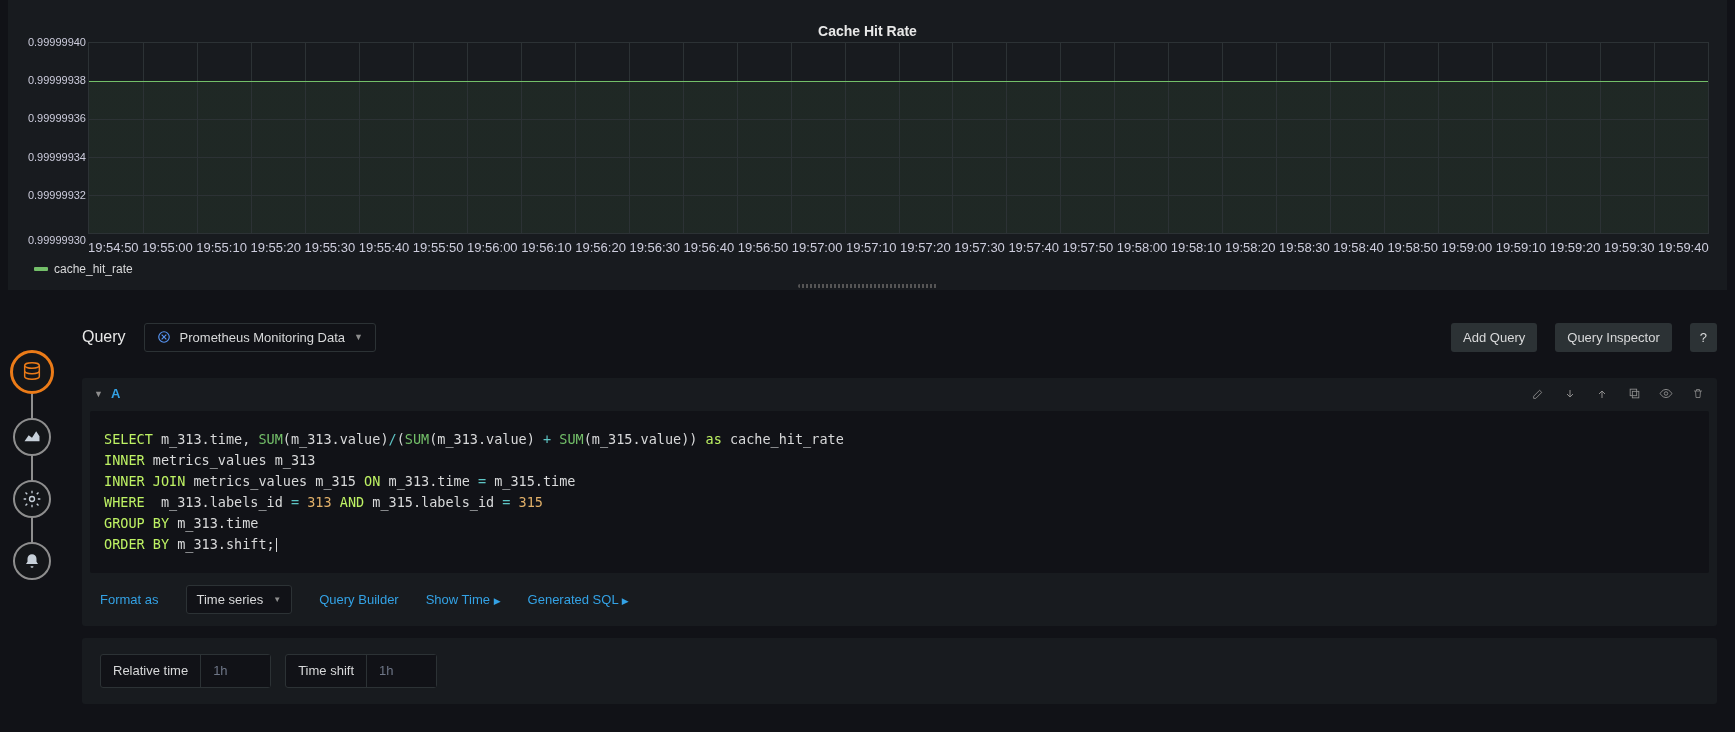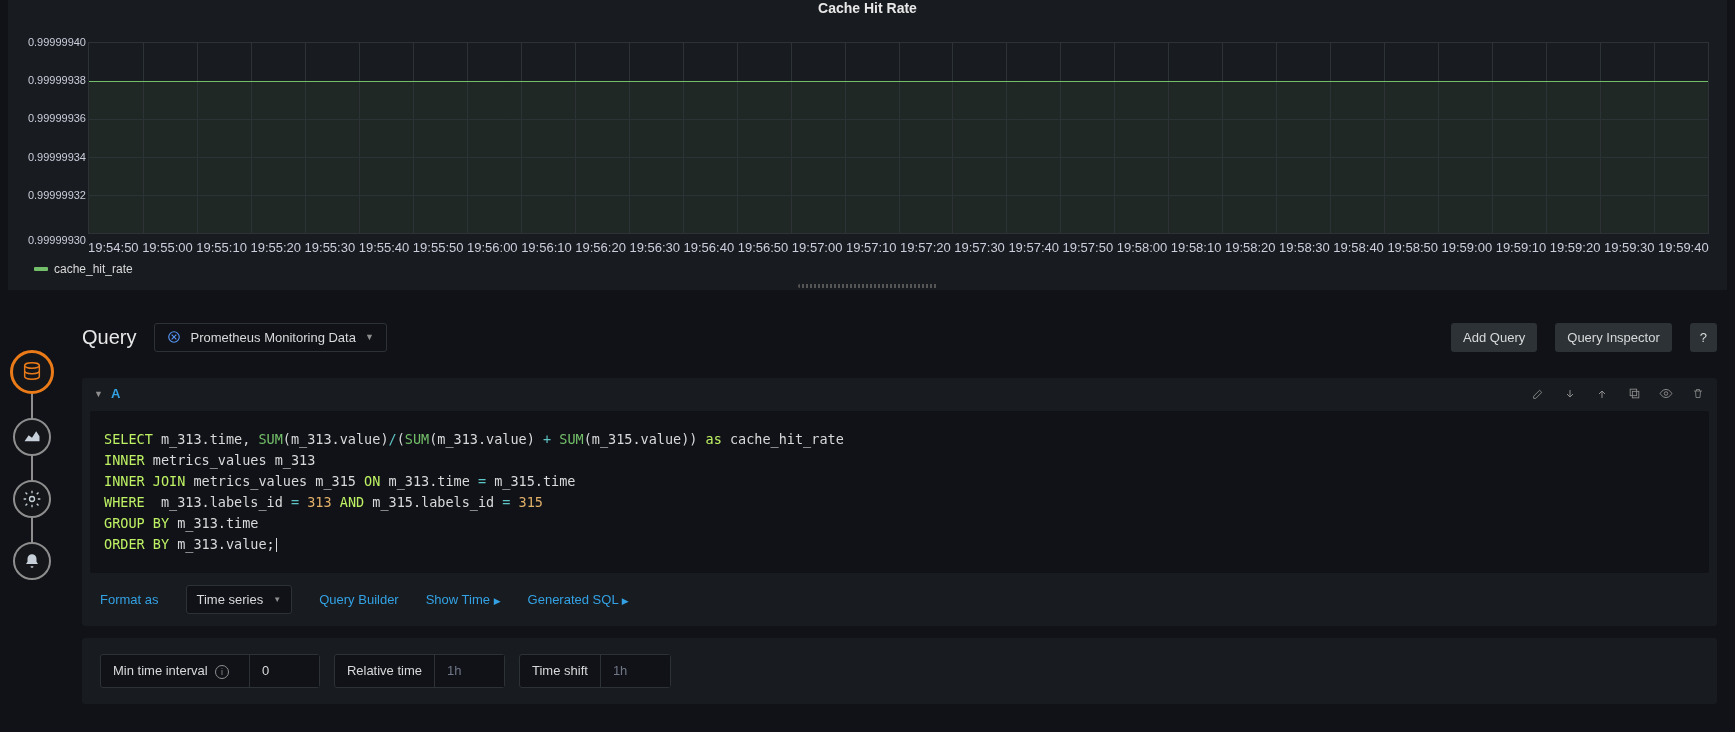--- a/index.html
+++ b/index.html
@@ -1,36 +1,36 @@
 <!DOCTYPE html>
 <html><head>
 <meta charset="utf-8">
 <style>
 * { box-sizing: border-box; margin: 0; padding: 0; }
 body { background: #111217; color: #d8d9da; font-family: -apple-system, BlinkMacSystemFont, "Segoe UI", Arial, sans-serif; font-size: 13px; width: 1735px; height: 732px; overflow: hidden; position: relative; }
 .chart-panel { position: absolute; left: 8px; top: 0; right: 8px; height: 290px; background: #181b1f; }
-.chart-title { text-align: center; padding-top: 0; font-weight: 600; font-size: 14px; color: #e8e8e8; }
+.chart-title { text-align: center; padding-top: 23px; font-weight: 600; font-size: 14px; color: #e8e8e8; }
 .chart-plot { position: absolute; left: 80px; top: 42px; right: 18px; height: 192px; border: 1px solid #2c3235; background: linear-gradient(to bottom, rgba(115,191,105,0.0) 0%, rgba(115,191,105,0.0) 20%, rgba(115,191,105,0.08) 20%, rgba(115,191,105,0.08) 100%); }
 .chart-hline { position: absolute; left: 0; right: 0; border-top: 1px solid #2c3235; }
 .chart-vline { position: absolute; top: 0; bottom: 0; border-left: 1px solid #2c3235; }
 .chart-series-line { position: absolute; left: 0; right: 0; border-top: 1px solid #73bf69; }
 .y-tick { position: absolute; right: calc(100% - 78px); font-size: 11px; color: #ccccdc; transform: translateY(-50%); }
 .x-ticks { position: absolute; left: 80px; right: 18px; top: 240px; height: 16px; display: flex; justify-content: space-between; font-size: 13px; color: #ccccdc; }
 .legend { position: absolute; left: 26px; top: 262px; display: flex; align-items: center; gap: 6px; font-size: 12px; }
 .legend-swatch { width: 14px; height: 4px; background: #73bf69; border-radius: 1px; }
 .resize-grip { position: absolute; left: 50%; transform: translateX(-50%); top: 284px; width: 140px; height: 4px; background: repeating-linear-gradient(90deg, #555 0 2px, transparent 2px 4px); border-radius: 2px; }
 .sidebar { position: absolute; left: 10px; top: 350px; width: 44px; display: flex; flex-direction: column; align-items: center; }
 .side-node { width: 38px; height: 38px; border: 2px solid #8e8e8e; border-radius: 50%; display: flex; align-items: center; justify-content: center; background: #141619; }
 .side-node.active { border: 3px solid #eb7b18; width: 44px; height: 44px; }
 .side-conn { width: 2px; height: 24px; background: #8e8e8e; }
 .side-svg { color: #c7d0d9; }
 .side-node.active .side-svg { color: #eb7b18; }
 .query-section { position: absolute; left: 82px; top: 312px; right: 18px; }
 .q-header { display: flex; align-items: center; gap: 18px; height: 50px; }
-.q-title { font-size: 20px; font-weight: 500; color: #e8e8e8; }
+.q-title { font-size: 16px; font-weight: 500; color: #e8e8e8; }
 .ds-pill { display: flex; align-items: center; gap: 9px; background: #111217; border: 1px solid #2c3235; border-radius: 3px; padding: 6px 12px; color: #d8d9da; font-size: 13px; }
 .ds-caret { font-size: 9px; color: #8e8e8e; }
 .q-spacer { flex: 1; }
 .q-btn { background: #2c3235; border: none; color: #d8d9da; padding: 7px 12px; border-radius: 3px; font-size: 13px; cursor: pointer; }
 .q-body { margin-top: 16px; background: #181b1f; border-radius: 3px; padding: 0; }
 .q-row-head { display: flex; align-items: center; padding: 8px 12px; gap: 8px; }
 .q-letter { color: #33a2e5; font-weight: 600; font-size: 13px; }
 .q-caret { color: #8e8e8e; font-size: 9px; }
 .q-row-icons { margin-left: auto; display: flex; gap: 18px; color: #8e8e8e; }
 .q-icon { width: 14px; height: 14px; display: inline-flex; align-items: center; justify-content: center; cursor: pointer; }
@@ -226,39 +226,35 @@
             </svg>
           </span>
       </div>
     </div>
 
     <div class="sql-editor"><span class="kw-b">SELECT</span><span> m_313.time, </span><span class="kw-g">SUM</span><span>(m_313.value)</span><span class="kw-c">/</span><span>(</span><span class="kw-g">SUM</span><span>(m_313.value) </span><span class="kw-c">+</span><span> </span><span class="kw-g">SUM</span><span>(m_315.value)) </span><span class="kw-b">as</span><span> cache_hit_rate</span>
 <span class="kw-b">INNER</span><span> metrics_values m_313</span>
 <span class="kw-b">INNER</span><span> </span><span class="kw-b">JOIN</span><span> metrics_values m_315 </span><span class="kw-b">ON</span><span> m_313.time </span><span class="kw-c">=</span><span> m_315.time</span>
 <span class="kw-b">WHERE</span><span>  m_313.labels_id </span><span class="kw-c">=</span><span> </span><span class="kw-o">313</span><span> </span><span class="kw-b">AND</span><span> m_315.labels_id </span><span class="kw-c">=</span><span> </span><span class="kw-o">315</span>
 <span class="kw-b">GROUP</span><span> </span><span class="kw-b">BY</span><span> m_313.time</span>
-<span class="kw-b">ORDER</span><span> </span><span class="kw-b">BY</span><span> m_313.value;</span><span class="cursor-bar"></span></div>
+<span class="kw-b">ORDER</span><span> </span><span class="kw-b">BY</span><span> m_313.shift;</span><span class="cursor-bar"></span></div>
 
     <div class="opt-row">
       <span class="link-blue">Format as</span>
       <span class="select-box">
           <span>Time series</span>
         </span>
       <span class="link-blue">Query Builder</span>
       <span class="link-blue"><span>Show Time</span> <span style="font-size:9px">▶</span></span>
       <span class="link-blue"><span>Generated SQL</span> <span style="font-size:9px">▶</span></span>
     </div>
   </div>
 
   <div class="time-row">
     <div class="time-group">
-      <span class="time-label"><span>Min time interval</span>&nbsp;&nbsp;<span class="info-circle">i</span></span>
-      <input class="time-input" value="0" style="">
-    </div>
-    <div class="time-group">
       <span class="time-label">Relative time</span>
       <input class="time-input" placeholder="1h" style="">
     </div>
     <div class="time-group">
       <span class="time-label">Time shift</span>
       <input class="time-input" placeholder="1h" style="">
     </div>
   </div>
 </div>
 

